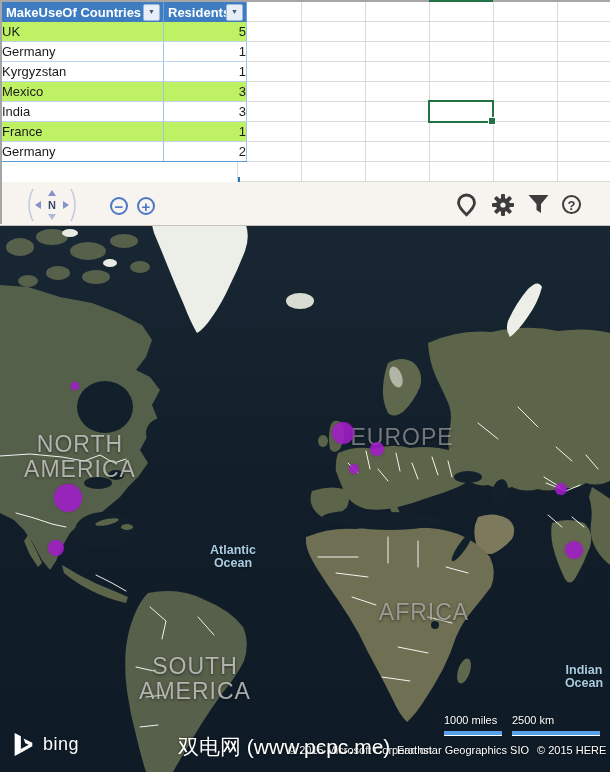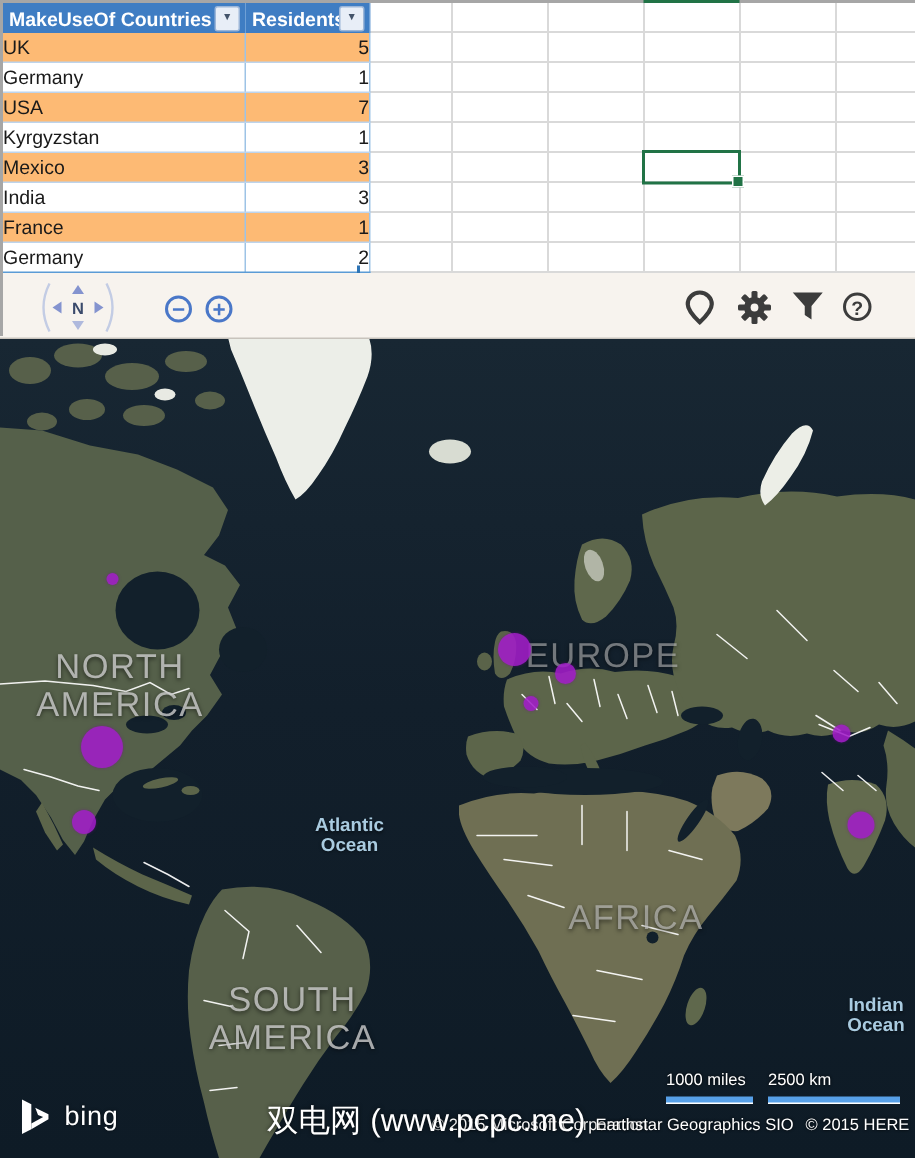--- a/index.html
+++ b/index.html
@@ -27,21 +27,21 @@
     text-align:left;padding-left:4px;border-right:1px solid #6FA0D6;
   }
   .fbtn{
     position:absolute;right:3px;top:2px;width:15px;height:15px;
     background:#E8EEF7;border:1px solid #9CB6D8;border-radius:2px;
     color:#44546A;font-size:7px;line-height:14px;text-align:center;font-weight:normal;
   }
   table.xltable td{height:19px;border-bottom:1px solid #BDD4EC;color:#1a1a1a}
   td.c-country{padding-left:4px;border-right:1px solid #9DC3E6}
   td.c-res{text-align:right;padding-right:7px;border-right:1px solid #9DC3E6}
-  tr.band td{background:#fdba74}
+  tr.band td{background:#bef264}
   tr.plain td{background:#FFFFFF}
   table.xltable tr:last-child td{border-bottom:1px solid #5B9BD5}
   .tbl-handle{position:absolute;left:232px;top:177px;width:6px;height:6px;
     border-right:2px solid #2E75B6;border-bottom:2px solid #2E75B6;z-index:3}
   .selcell{position:absolute;left:428px;top:100px;width:66px;height:23px;
     border:2px solid #217346;box-sizing:border-box;z-index:5;background:transparent}
   .selhandle{position:absolute;right:-4px;bottom:-4px;width:6px;height:6px;background:#217346;border:1px solid #fff}
   
   .toolbar{position:absolute;left:0;top:182px;width:610px;height:43px;background:#F7F3EE;
     border-bottom:1px solid #C8C3BC;z-index:4}
@@ -108,24 +108,20 @@
     </thead>
     <tbody>
         <tr class="band">
           <td class="c-country">UK</td>
           <td class="c-res">5</td>
         </tr>
         <tr class="plain">
           <td class="c-country">Germany</td>
           <td class="c-res">1</td>
         </tr>
-        <tr class="band">
-          <td class="c-country">USA</td>
-          <td class="c-res">7</td>
-        </tr>
         <tr class="plain">
           <td class="c-country">Kyrgyzstan</td>
           <td class="c-res">1</td>
         </tr>
         <tr class="band">
           <td class="c-country">Mexico</td>
           <td class="c-res">3</td>
         </tr>
         <tr class="plain">
           <td class="c-country">India</td>

